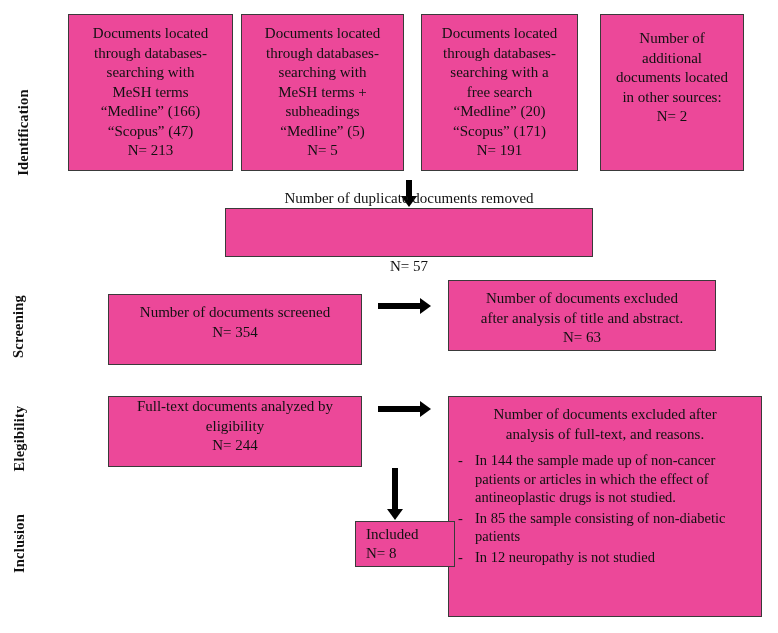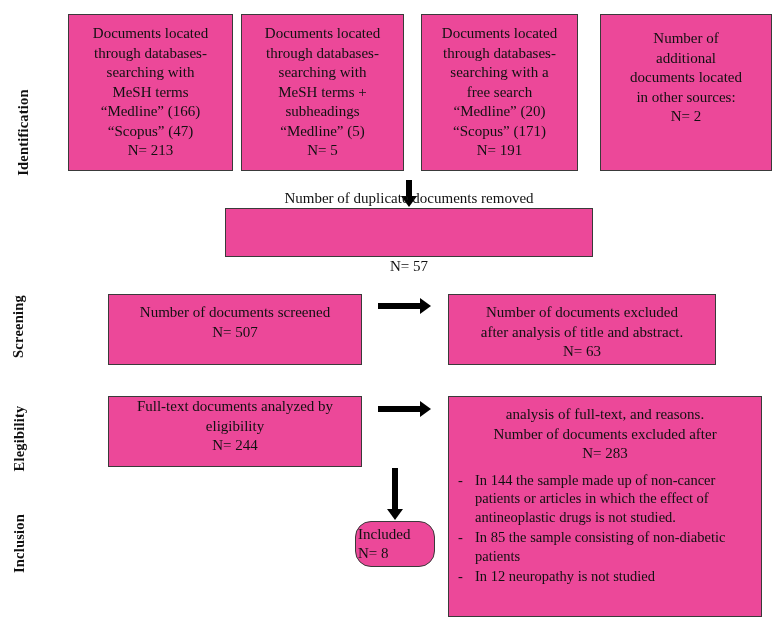--- a/index.html
+++ b/index.html
@@ -132,69 +132,68 @@
   <div class="box" style="left:421px;top:14px;width:157px;height:157px;">
     <span class="ln">Documents located</span>
     <span class="ln">through databases-</span>
     <span class="ln">searching with a</span>
     <span class="ln">free search</span>
     <span class="ln">“Medline” (20)</span>
     <span class="ln">“Scopus” (171)</span>
     <span class="ln">N= 191</span>
   </div>
 
-  <div class="box" style="left:600px;top:14px;width:172px;height:157px;justify-content:flex-start;padding-top:14px;">
+  <div class="box" style="left:600px;top:14px;width:144px;height:157px;justify-content:flex-start;padding-top:14px;">
     <span class="ln">Number of</span>
     <span class="ln">additional</span>
     <span class="ln">documents located</span>
     <span class="ln">in other sources:</span>
     <span class="ln">N= 2</span>
   </div>
 
   <div class="arrow-down" style="left:409px;top:180px;">
     <div class="shaft" style="height:17px;"></div>
     <div class="head" style="top:16px;"></div>
   </div>
 
   <div class="box" style="left:225px;top:208px;width:368px;height:49px;gap:48px;">
     <span class="ln">Number of duplicate documents removed</span>
     <span class="ln">N= 57</span>
   </div>
 
   <div class="box" style="left:108px;top:294px;width:254px;height:71px;justify-content:flex-start;padding-top:8px;">
     <span class="ln">Number  of documents screened</span>
-    <span class="ln">N= 507</span>
+    <span class="ln">N= 354</span>
   </div>
 
   <div class="arrow-right" style="left:378px;top:306px;">
     <div class="shaft" style="width:44px;"></div>
     <div class="head" style="left:42px;"></div>
   </div>
 
-  <div class="box" style="left:448px;top:294px;width:268px;height:71px;justify-content:flex-start;padding-top:8px;">
+  <div class="box" style="left:448px;top:280px;width:268px;height:71px;justify-content:flex-start;padding-top:8px;">
     <span class="ln">Number of documents excluded</span>
     <span class="ln">after analysis of title and abstract.</span>
     <span class="ln">N= 63</span>
   </div>
 
   <div class="box" style="left:108px;top:396px;width:254px;height:71px;justify-content:flex-start;padding-top:0;">
     <span class="ln">Full-text documents analyzed by</span>
     <span class="ln">eligibility</span>
     <span class="ln">N= 244</span>
   </div>
 
   <div class="arrow-right" style="left:378px;top:409px;">
     <div class="shaft" style="width:44px;"></div>
     <div class="head" style="left:42px;"></div>
   </div>
 
   <div class="box" style="left:448px;top:396px;width:314px;height:221px;justify-content:flex-start;padding-top:8px;">
+    <span class="ln box-title">Number of documents excluded after</span>
     <span class="ln box-title">analysis of full-text, and reasons.</span>
-    <span class="ln box-title">Number of documents excluded after</span>
-    <span class="ln box-title">N= 283</span>
 
     <div class="reasons">
       <div class="reason-item">
         <span class="reason-dash">-</span>
         <span class="reason-text">In 144 the sample made up of non-cancer patients or articles in which the effect of antineoplastic drugs is not studied.</span>
       </div>
       <div class="reason-item">
         <span class="reason-dash">-</span>
         <span class="reason-text">In 85 the sample consisting of non-diabetic patients</span>
       </div>
@@ -203,18 +202,18 @@
         <span class="reason-text">In 12 neuropathy is not studied</span>
       </div>
     </div>
   </div>
 
   <div class="arrow-down" style="left:395px;top:468px;">
     <div class="shaft" style="height:42px;"></div>
     <div class="head" style="top:41px;"></div>
   </div>
 
-  <div class="box align-left" style="left:355px;top:521px;width:80px;height:46px;justify-content:center;padding-left:2px;border-radius:16px;">
+  <div class="box align-left" style="left:355px;top:521px;width:100px;height:46px;justify-content:center;padding-left:10px;">
     <span class="ln">Included</span>
     <span class="ln">N= 8</span>
   </div>
 
 </div>
 
 </body></html>

